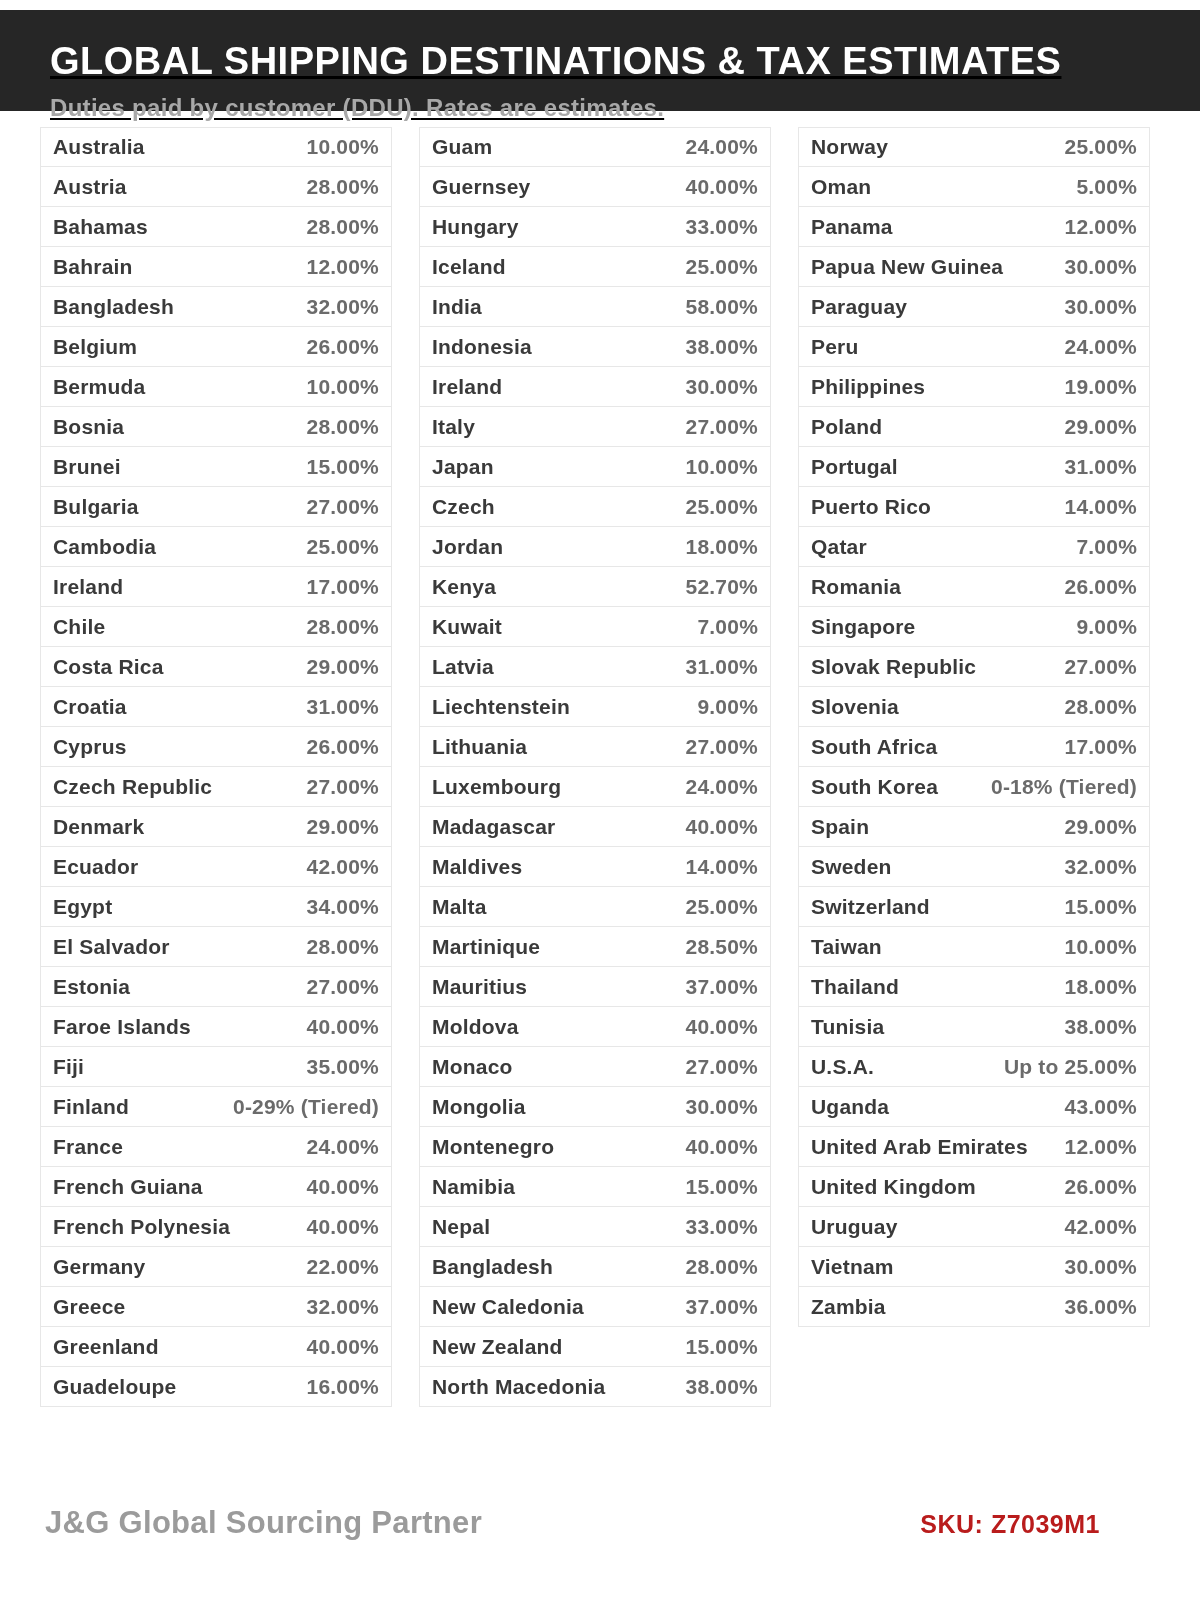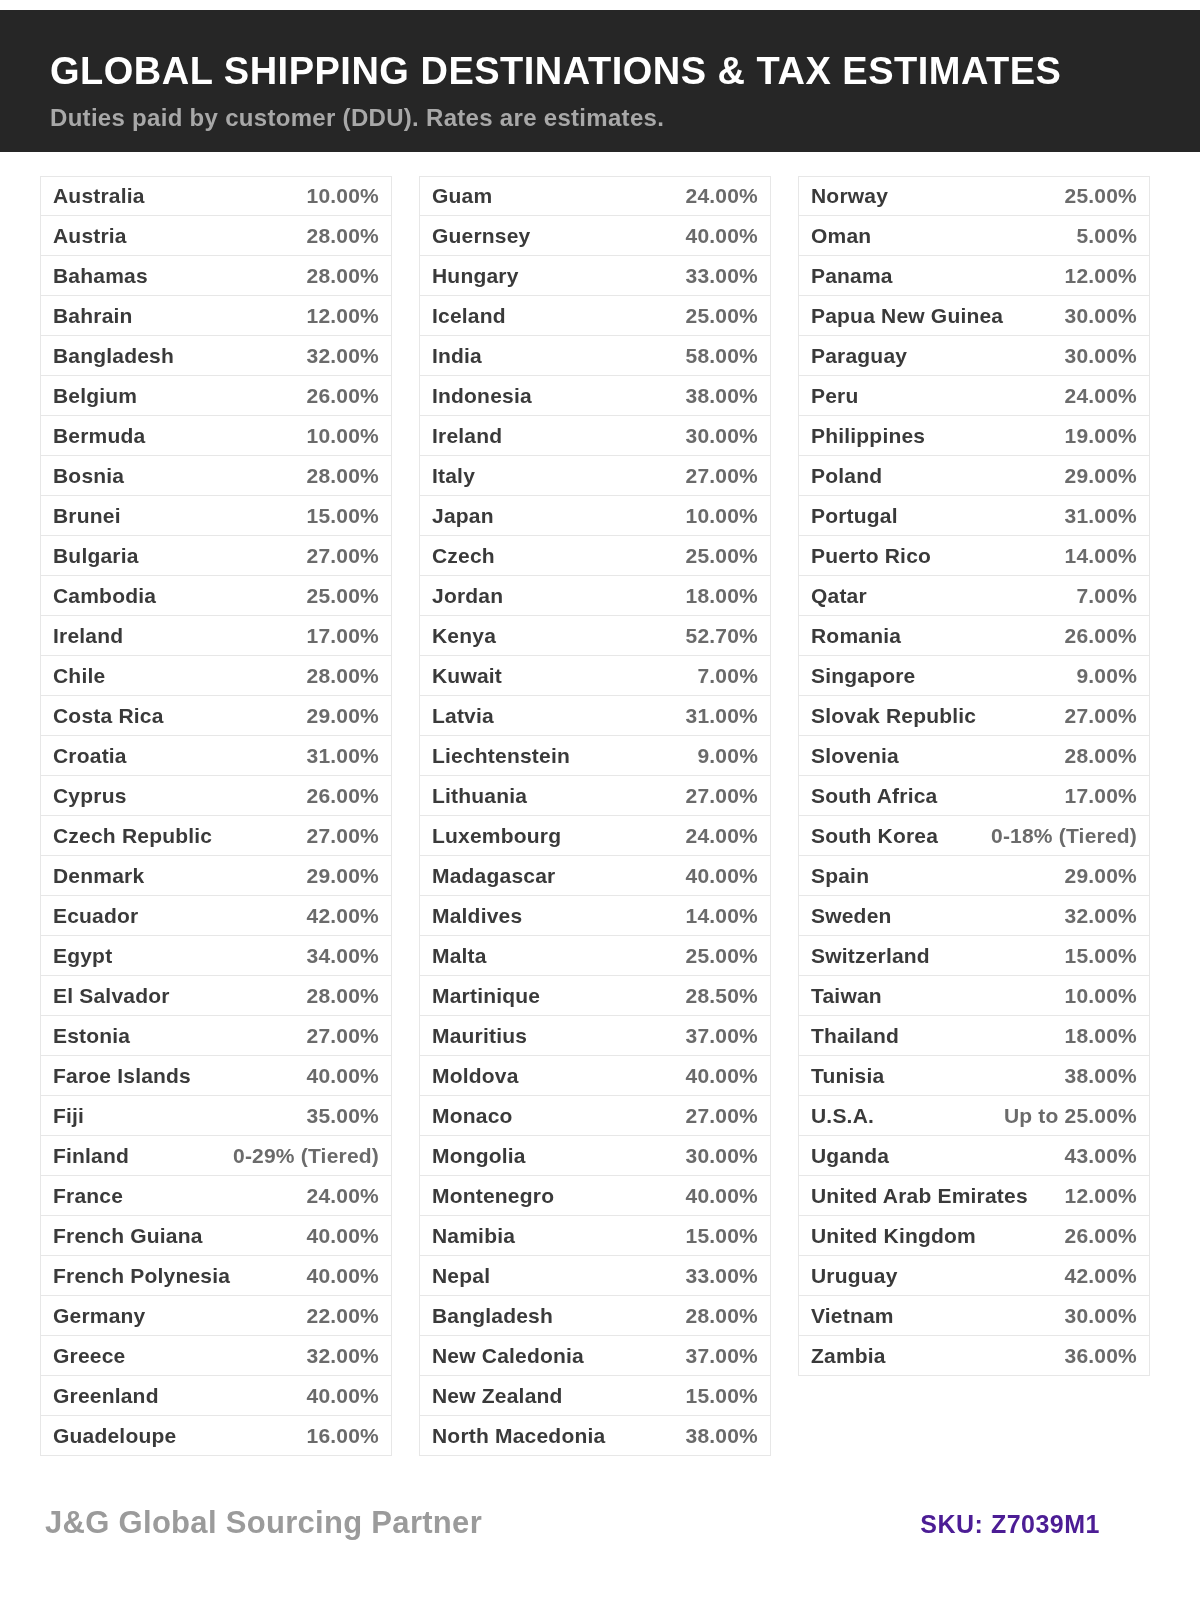--- a/index.html
+++ b/index.html
@@ -13,43 +13,44 @@
     width: 1200px;
     height: 1600px;
     background: #ffffff;
     overflow: hidden;
   }
 
   
   .header {
     margin-top: 10px;
     width: 1200px;
-    height: 142px;
+    height: 101px;
     background: #262626;
-    padding: 40px 50px 0 50px;
+    padding: 30px 50px 0 50px;
+    text-decoration: underline;
   }
   .header .title {
     color: #ffffff;
     font-size: 38px;
     font-weight: 800;
     letter-spacing: 0.5px;
     white-space: nowrap;
     line-height: 1.15;
   }
   .header .subtitle {
     margin-top: 10px;
     color: #a8a8a8;
     font-size: 24px;
     font-weight: 700;
     letter-spacing: 0.3px;
   }
 
   
   .table-wrap {
-    margin-top: 24px;
+    margin-top: 16px;
     padding: 0 50px 0 40px;
     display: grid;
     grid-template-columns: repeat(3, 1fr);
     column-gap: 27px;
     align-items: start;
   }
   .col { display: block; }
   .row {
     display: flex;
     justify-content: space-between;
@@ -88,21 +89,21 @@
     align-items: baseline;
   }
   .footer .brand {
     color: #9b9b9b;
     font-size: 31px;
     font-weight: 700;
     letter-spacing: 0.3px;
     text-align: center;
   }
   .footer .sku {
-    color: #4c1d95;
+    color: #b91c1c;
     font-size: 25px;
     font-weight: 700;
     letter-spacing: 0.5px;
     text-align: center;
   }
 </style>
 </head>
 <body>
 
 <div class="page">

